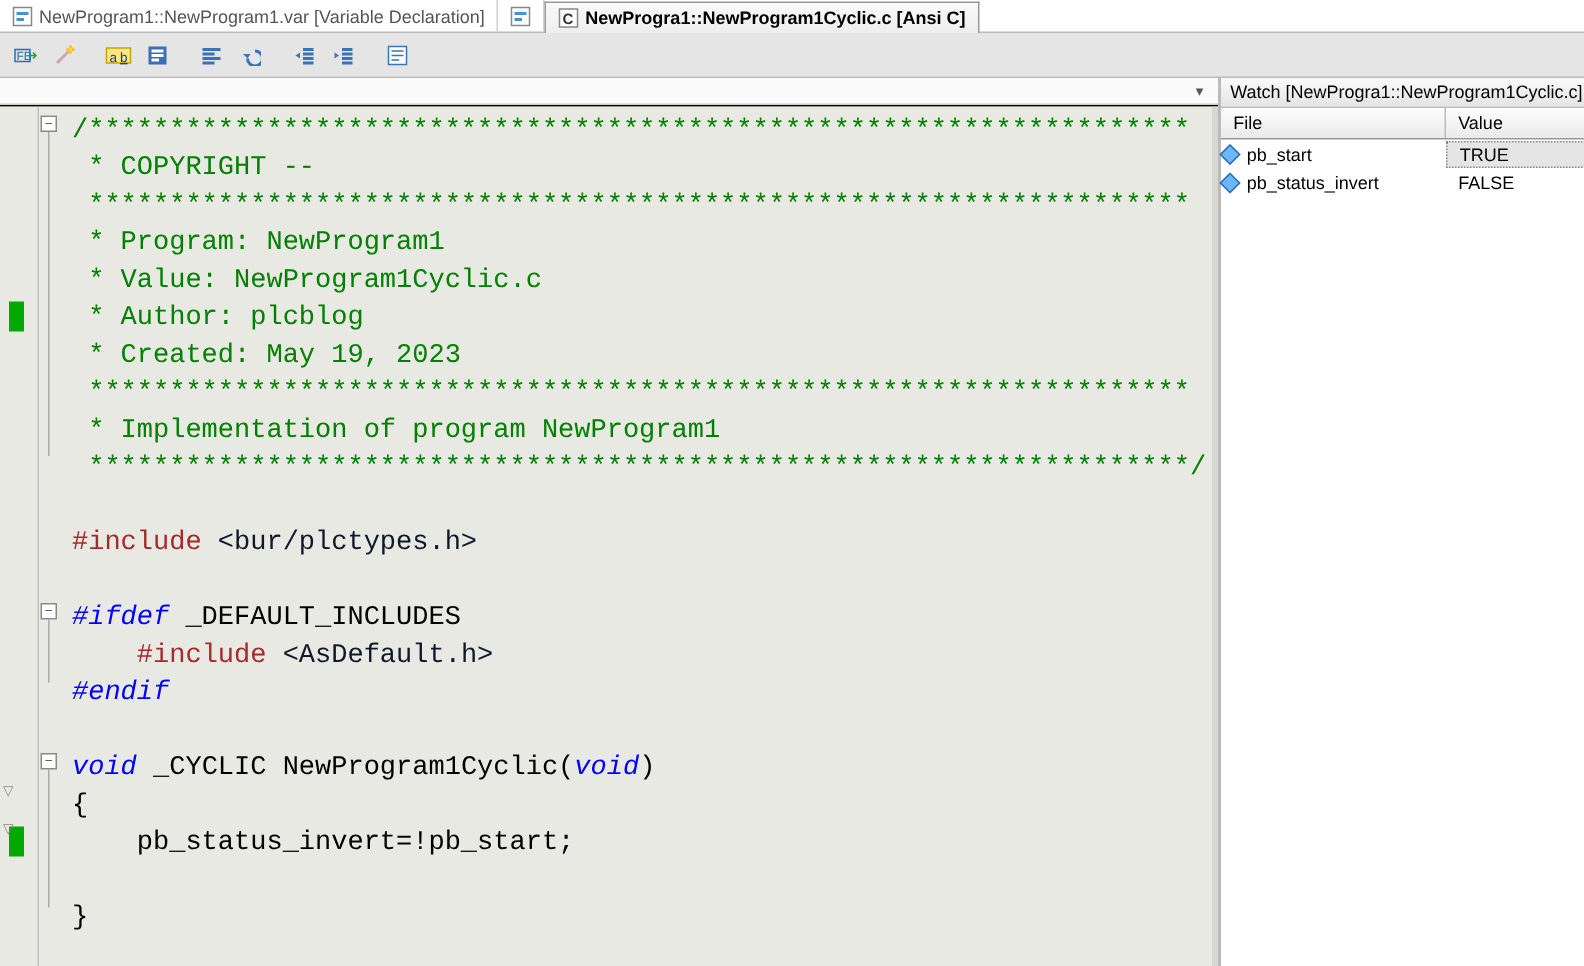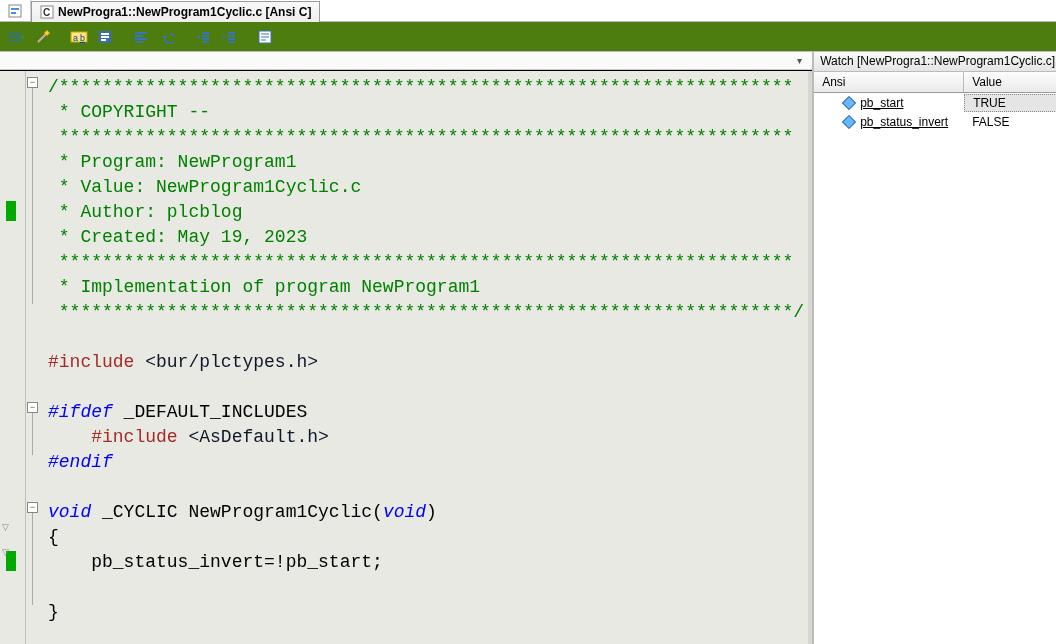--- a/index.html
+++ b/index.html
@@ -48,21 +48,21 @@
     font-size: 10px;
   }
 
   
   .toolbar {
     display: flex;
     align-items: center;
     gap: 4px;
     padding: 4px 6px;
     height: 30px;
-    background: #4d7c0f;
+    background: #e5e5e5;
     border-bottom: 1px solid #bbb;
   }
   .tool-btn {
     width: 22px; height: 22px;
     display: inline-flex; align-items: center; justify-content: center;
     border: 1px solid transparent;
     cursor: pointer;
   }
   .tool-sep { width: 6px; }
 
@@ -188,35 +188,45 @@
   }
   .col.name { flex: 0 0 150px; }
   .col.value { flex: 1; }
   .watch-row {
     display:flex;
     align-items:center;
     padding: 1px 0;
   }
   .watch-row.selected .cell.value { background:#e5e5e5; border:1px dotted #888; }
   .cell { padding: 1px 8px; }
-  .cell.name { flex: 0 0 150px; display:flex; align-items:center; gap:6px; padding-left: 30px; text-decoration: underline;}
+  .cell.name { flex: 0 0 150px; display:flex; align-items:center; gap:6px; padding-left: 1px;}
   .cell.value { flex: 1; }
   .var-icon {
     width: 10px; height:10px; transform: rotate(45deg);
     background:#6bb7ff; border:1px solid #2b6fb0;
   }
 
   .code-scroll-right {
     position:absolute; right:0; top:0; bottom:0; width:4px; background:#d7d7d2;
   }
 </style>
 </head>
 <body>
 
 <div class="tabs" id="tabs">
+    <div class="tab">
+      <span class="tab-icon">
+        <svg width="14" height="14">
+          <rect x="1" y="1" width="12" height="12" fill="#fff" stroke="#888"></rect>
+          <rect x="3" y="4" width="8" height="2" fill="#4a90d9"></rect>
+          <rect x="3" y="8" width="5" height="2" fill="#4a90d9"></rect>
+        </svg>
+      </span>
+      <span>NewProgram1::NewProgram1.var [Variable Declaration]</span>
+    </div>
     <div class="tab">
       <span class="tab-icon">
         <svg width="14" height="14">
           <rect x="1" y="1" width="12" height="12" fill="#fff" stroke="#888"></rect>
           <rect x="3" y="4" width="8" height="2" fill="#4a90d9"></rect>
           <rect x="3" y="8" width="5" height="2" fill="#4a90d9"></rect>
         </svg>
       </span>
     </div>
     <div class="tab active">
@@ -340,21 +350,21 @@
 <span class="c-ident">}</span>
 </pre>
        <div class="code-scroll-right"></div>
     </div>
   </div>
 
   <div class="watch-col">
     <div class="watch-header">Watch [NewProgra1::NewProgram1Cyclic.c]</div>
     <div class="watch-table">
       <div class="watch-cols">
-        <div class="col name">Ansi</div>
+        <div class="col name">File</div>
         <div class="col value">Value</div>
       </div>
       <div id="watch-rows">
           <div class="watch-row selected">
             <div class="cell name">
               <span class="var-icon"></span>
               <span>pb_start</span>
             </div>
             <div class="cell value">TRUE</div>
           </div>

